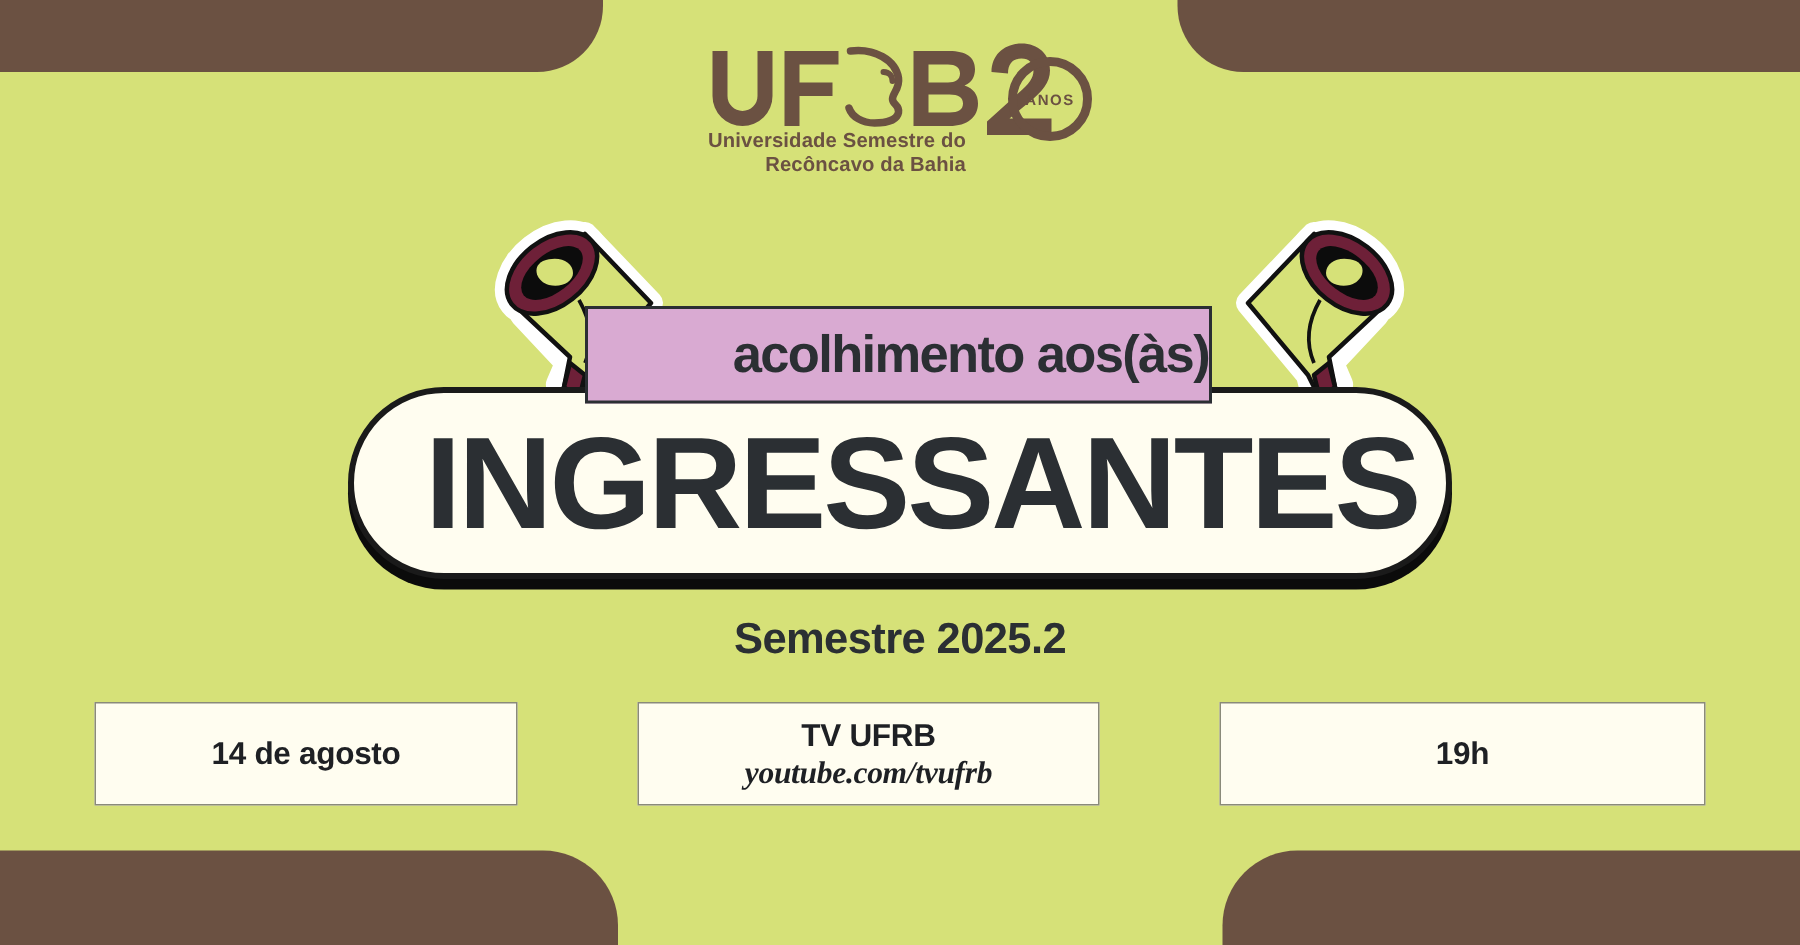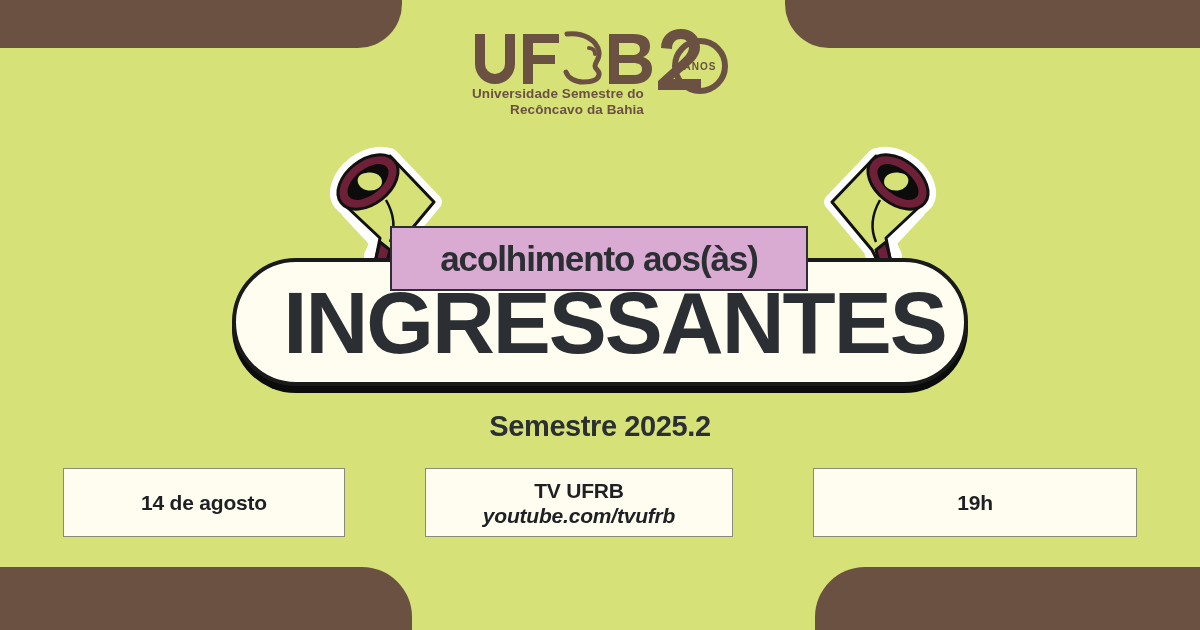--- a/index.html
+++ b/index.html
@@ -39,23 +39,22 @@
   .mega-left  { left:328px; }
   .mega-right { left:778px; }
 
   
   .banner {
     position:absolute;
     left:390px; top:204px;
     width:418px; height:65px;
     background:#D9AAD2;
     border:2px solid #2B2F33;
-    display:flex; align-items:center; justify-content:center;
+    display:flex; align-items:center; justify-content:flex-end;
     z-index:6;
-    margin-top:22px;
   }
   .banner-text {
     color:#2B2F33;
     font-size:35px;
     font-weight:700;
     letter-spacing:-1.1px;
     white-space:nowrap;
   }
 
   
@@ -117,21 +116,21 @@
   .box-date    { width:282px; }
   .box-channel { width:308px; }
   .box-time    { width:324px; }
   .info-line {
     font-size:21px;
     font-weight:700;
     letter-spacing:-.2px;
     line-height:25px;
     white-space:nowrap;
   }
-  .info-line.italic { font-style:italic; }
+  .info-line.italic { font-style:italic;font-family:Liberation Serif, serif; }
 </style>
 </head>
 <body>
 
 <div class="corner-bar corner-tl"></div>
 <div class="corner-bar corner-tr"></div>
 <div class="corner-bar corner-bl"></div>
 <div class="corner-bar corner-br"></div>
 
 <div class="logo-wrap">

